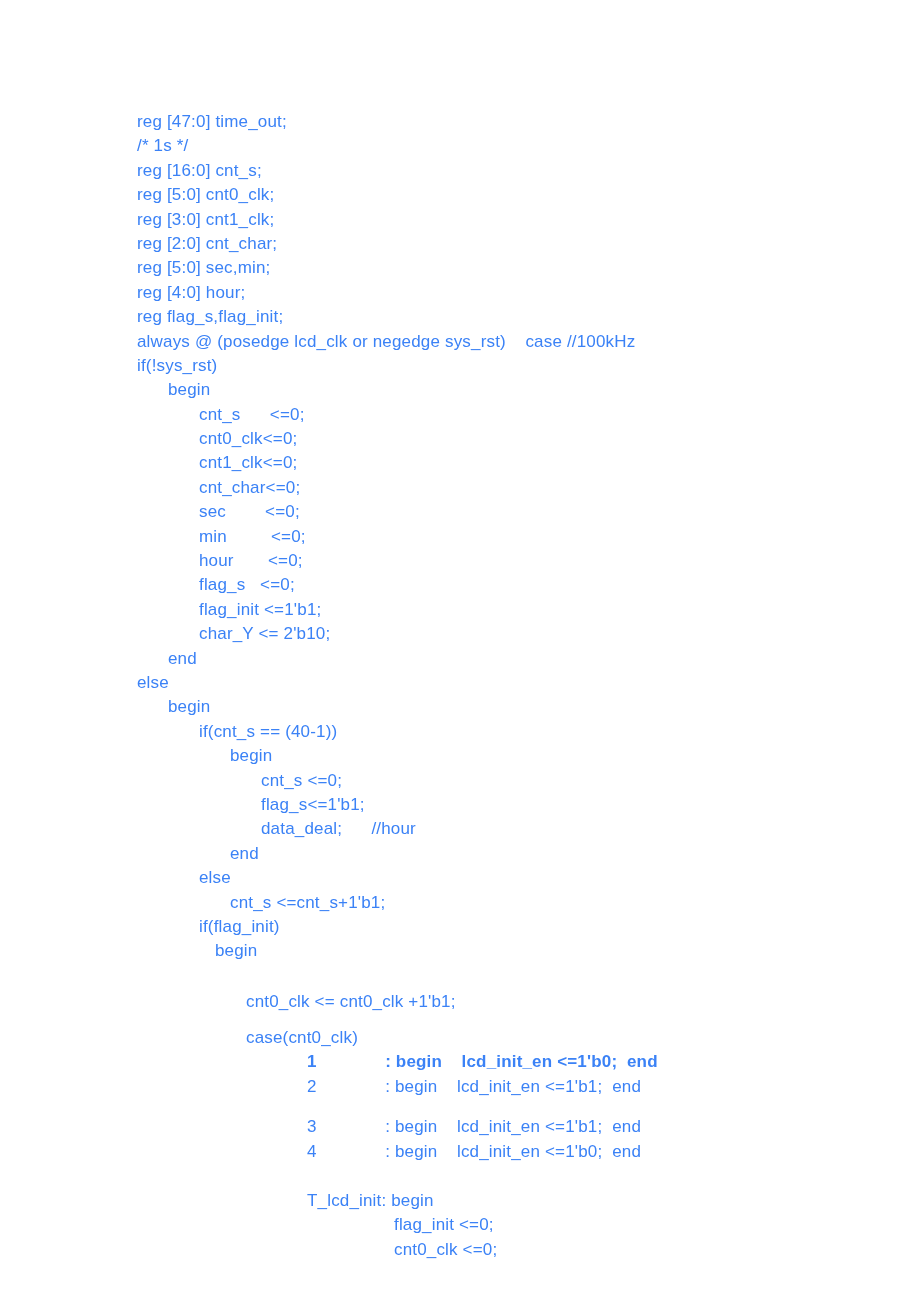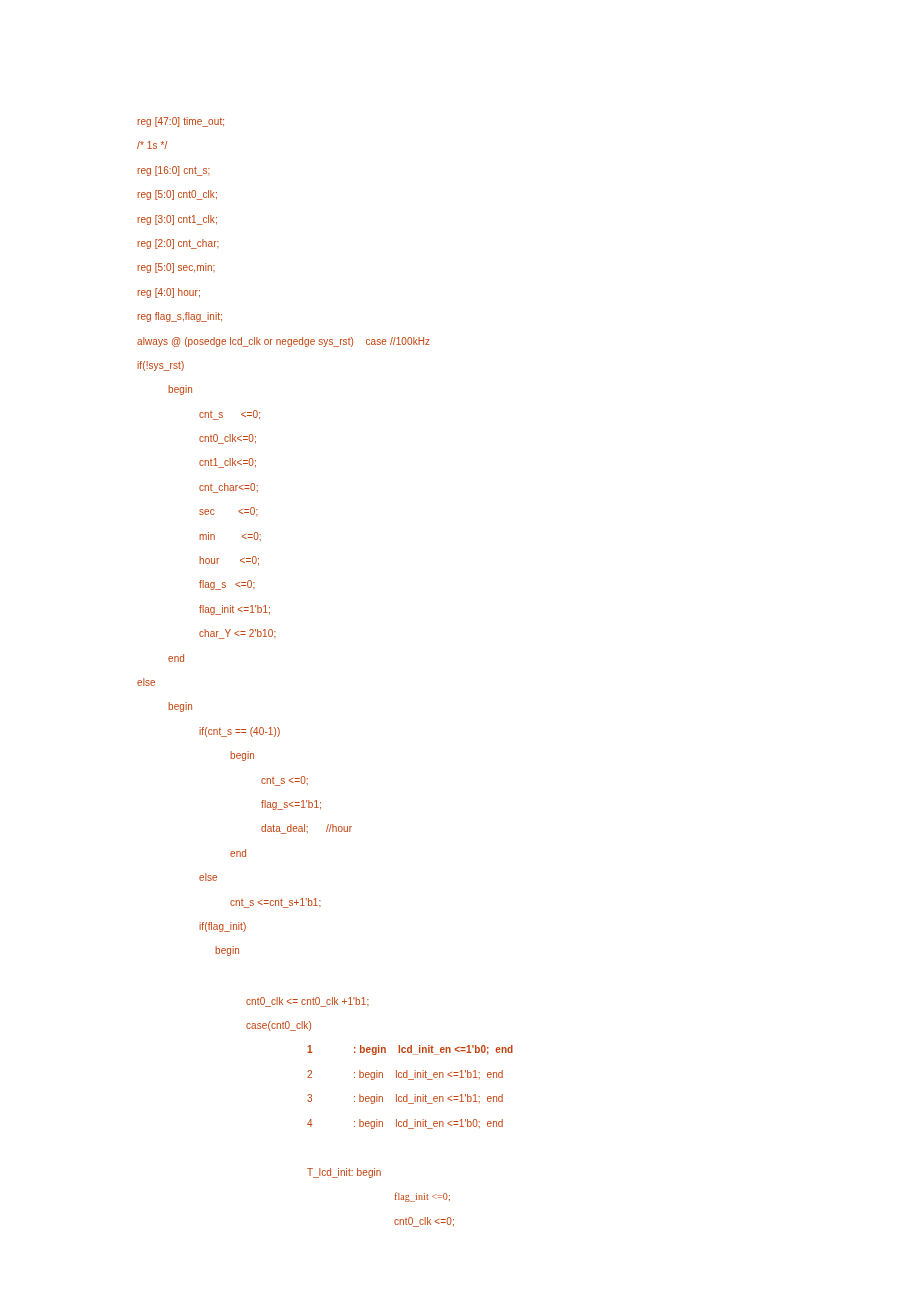--- a/index.html
+++ b/index.html
@@ -26,25 +26,25 @@
   }
 
   .code-block {
     position: absolute;
     left: 137px;
     top: 110px;
     width: 740px;
   }
 
   .code-line {
-    font-size: 10px;
+    font-size: 17px;
     line-height: 24.4px;
     height: 24.4px;
     white-space: pre;
-    color: #c2410c;
+    color: #3b82f6;
     letter-spacing: 0.01em;
     font-weight: 400;
   }
 
   
   .i0  { padding-left: 0px;   }
   .i1  { padding-left: 31px;  }
   .i2  { padding-left: 62px;  }
   .i3  { padding-left: 93px;  }
   .i4  { padding-left: 124px; }
@@ -83,22 +83,22 @@
       <div class="code-line i3">begin</div>
       <div class="code-line i4">cnt_s &lt;=0;</div>
       <div class="code-line i4">flag_s&lt;=1'b1;</div>
       <div class="code-line i4">data_deal;      //hour</div>
       <div class="code-line i3">end</div>
       <div class="code-line i2">else</div>
       <div class="code-line i3">cnt_s &lt;=cnt_s+1'b1;</div>
       <div class="code-line i2">if(flag_init)</div>
       <div class="code-line" style="padding-left: 78px;">begin</div>
       <div class="code-line" style="padding-left: 109px; margin-top: 26px;">cnt0_clk &lt;= cnt0_clk +1'b1;</div>
-      <div class="code-line" style="padding-left: 109px;">case(cnt0_clk)</div>
+      <div class="code-line" style="padding-left: 109px; margin-top: 12px;">case(cnt0_clk)</div>
       <div class="code-line" style="padding-left: 170px; font-weight: bold;">1              : begin    lcd_init_en &lt;=1'b0;  end</div>
       <div class="code-line" style="padding-left: 170px;">2              : begin    lcd_init_en &lt;=1'b1;  end</div>
-      <div class="code-line" style="padding-left: 170px;">3              : begin    lcd_init_en &lt;=1'b1;  end</div>
+      <div class="code-line" style="padding-left: 170px; margin-top: 16px;">3              : begin    lcd_init_en &lt;=1'b1;  end</div>
       <div class="code-line" style="padding-left: 170px;">4              : begin    lcd_init_en &lt;=1'b0;  end</div>
       <div class="code-line" style="padding-left: 170px; margin-top: 25px;">T_lcd_init: begin</div>
-      <div class="code-line" style="padding-left: 257px; font-family: Liberation Serif, serif;">flag_init &lt;=0;</div>
+      <div class="code-line" style="padding-left: 257px;">flag_init &lt;=0;</div>
       <div class="code-line" style="padding-left: 257px;">cnt0_clk &lt;=0;</div>
     </div>
 </div>
 
 </body></html>

